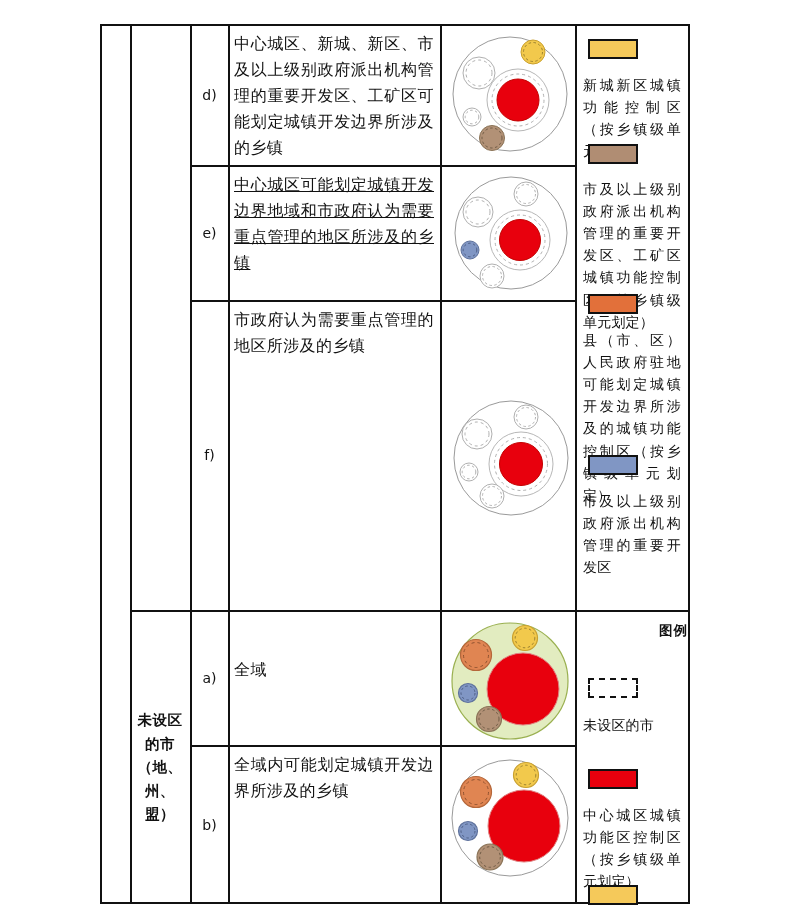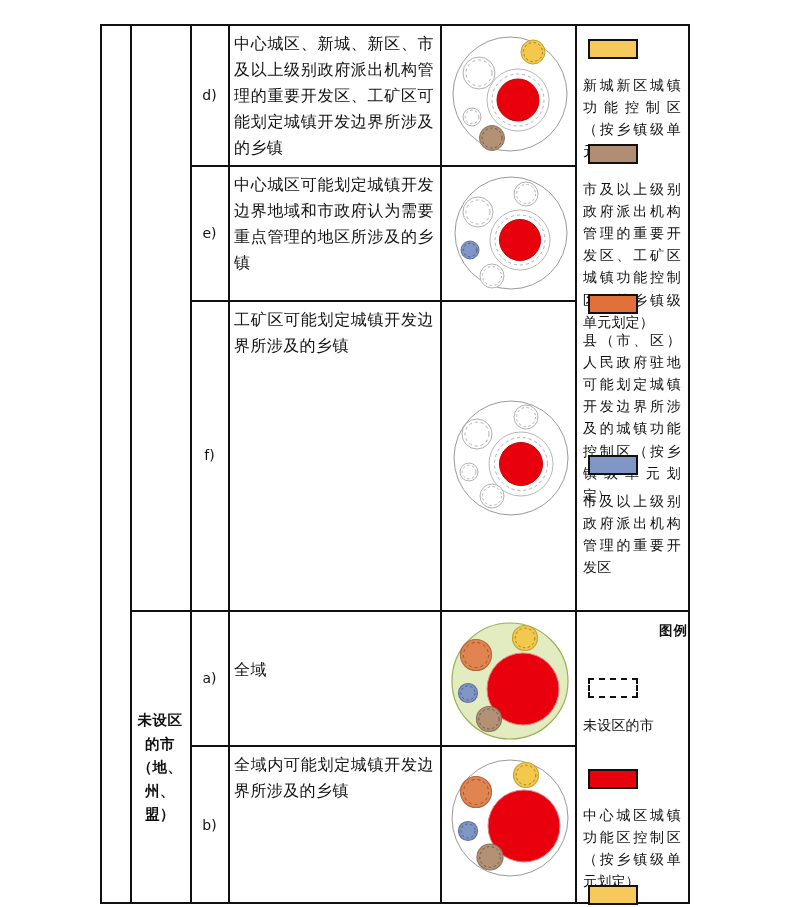--- a/index.html
+++ b/index.html
@@ -173,21 +173,21 @@
       <circle cx="24" cy="89" r="6.8" fill="none" stroke="#b0b0b0" stroke-width="1" stroke-dasharray="2.5 2.5"></circle>
 
       <circle cx="44" cy="110" r="12.5" fill="#b29176" stroke="#8a7357" stroke-width="1"></circle>
       <circle cx="44" cy="110" r="10" fill="none" stroke="#6f5b45" stroke-width="1" stroke-dasharray="2.5 2.5"></circle>
     </svg>
   </div>
 
   <div class="label-cell" style="left:192px; top:167px; width:35px; height:132px;">
     <span>e)</span>
   </div>
-  <div class="cell-text" style="left:234px; top:172px; width:200px;">中心城区可能划定城镇开发边界地域和市政府认为需要重点管理的地区所涉及的乡镇</div>
+  <div class="cell-text" style="left:234px; top:172px; width:200px;text-decoration:underline;">中心城区可能划定城镇开发边界地域和市政府认为需要重点管理的地区所涉及的乡镇</div>
 
   <div class="diagram" style="left:450px; top:170px;">
     <svg width="126" height="128" viewBox="0 0 126 128">
       <circle cx="61" cy="63" r="56" fill="#ffffff" stroke="#9a9a9a" stroke-width="1"></circle>
       <circle cx="70" cy="70" r="30" fill="#ffffff" stroke="#b7b7b7" stroke-width="1"></circle>
       <circle cx="70" cy="70" r="25" fill="none" stroke="#b0b0b0" stroke-width="1" stroke-dasharray="3 3"></circle>
       <circle cx="70" cy="70" r="20.5" fill="#e8000d" stroke="#c40000" stroke-width="1"></circle>
 
       <circle cx="76" cy="24" r="12" fill="#ffffff" stroke="#b0b0b0" stroke-width="1"></circle>
       <circle cx="76" cy="24" r="9.5" fill="none" stroke="#b0b0b0" stroke-width="1" stroke-dasharray="2.5 2.5"></circle>
@@ -199,21 +199,21 @@
       <circle cx="20" cy="80" r="6.8" fill="none" stroke="#4e5f85" stroke-width="1" stroke-dasharray="2.5 2.5"></circle>
 
       <circle cx="42" cy="106" r="12" fill="#ffffff" stroke="#b0b0b0" stroke-width="1"></circle>
       <circle cx="42" cy="106" r="9.5" fill="none" stroke="#b0b0b0" stroke-width="1" stroke-dasharray="2.5 2.5"></circle>
     </svg>
   </div>
 
   <div class="label-cell" style="left:192px; top:302px; width:35px; height:306px;">
     <span>f)</span>
   </div>
-  <div class="cell-text" style="left:234px; top:307px; width:200px;">工矿区可能划定城镇开发边界所涉及的乡镇</div>
+  <div class="cell-text" style="left:234px; top:307px; width:200px;">市政府认为需要重点管理的地区所涉及的乡镇</div>
 
   <div class="diagram" style="left:450px; top:392px;">
     <svg width="126" height="132" viewBox="0 0 126 132">
       <circle cx="61" cy="66" r="57" fill="#ffffff" stroke="#9a9a9a" stroke-width="1"></circle>
       <circle cx="71" cy="72" r="32" fill="#ffffff" stroke="#b7b7b7" stroke-width="1"></circle>
       <circle cx="71" cy="72" r="26.5" fill="none" stroke="#b0b0b0" stroke-width="1" stroke-dasharray="3 3"></circle>
       <circle cx="71" cy="72" r="21.5" fill="#e8000d" stroke="#c40000" stroke-width="1"></circle>
       <circle cx="76" cy="25" r="12" fill="#ffffff" stroke="#b0b0b0" stroke-width="1"></circle>
       <circle cx="76" cy="25" r="9.5" fill="none" stroke="#b0b0b0" stroke-width="1" stroke-dasharray="2.5 2.5"></circle>
       <circle cx="27" cy="42" r="15" fill="#ffffff" stroke="#b0b0b0" stroke-width="1"></circle>

